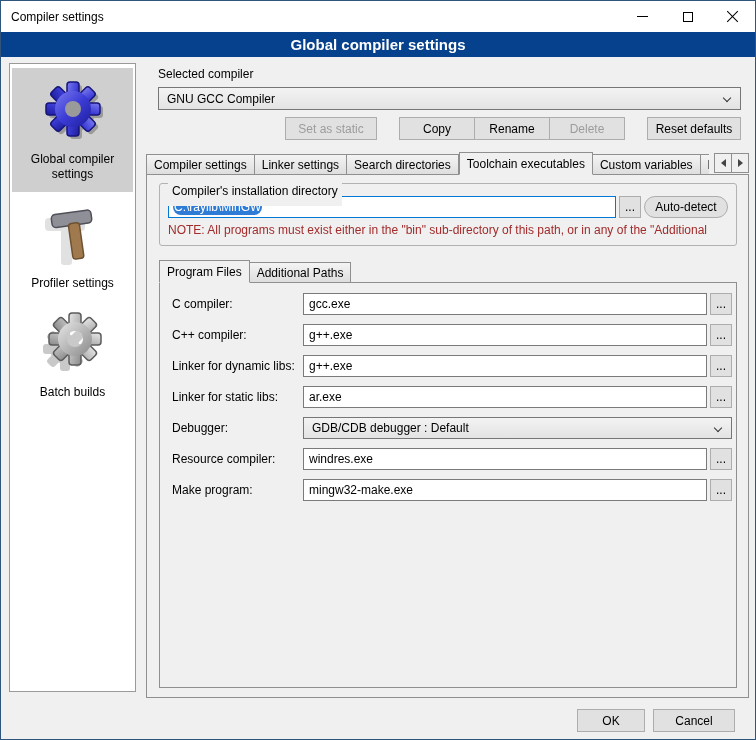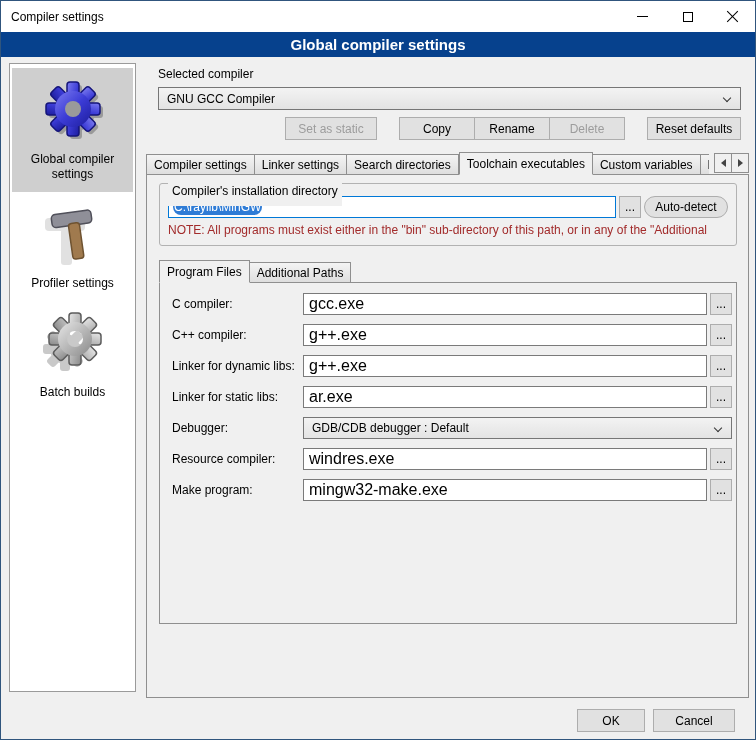--- a/index.html
+++ b/index.html
@@ -68,25 +68,25 @@
   .gb-title { position: absolute; top: -8px; left: 8px; background: #f0f0f0; padding: 8px 4px; }
   .dir-row { display: flex; align-items: center; }
   .fake-input { flex: 1; height: 22px; background: #fff; border: 1px solid #0078d7; display: flex; align-items: center; padding: 0 4px; overflow: hidden; white-space: nowrap; }
   .fake-input .sel { background: #2f7cd6; color: #fff; padding: 1px 1px; border-radius: 8px; }
   .btn.browse { width: 22px; height: 22px; margin-left: 3px; }
   .btn.autodetect { width: 84px; height: 22px; margin-left: 3px; border-radius: 11px; }
   .note { margin-top: 5px; color: #a22b2b; white-space: nowrap; overflow: hidden; }
 
   .tabbar.inner { margin: 14px 11px -1px 12px; }
   .tabbar.inner .tabs-clip { width: 100%; }
-  .inner-panel { margin: 0 11px 0 12px; border: 1px solid #8f8f8f; background: #f0f0f0; height: 342px; padding: 10px 4px 0 12px; position: relative; z-index: 1; }
+  .inner-panel { margin: 0 11px 0 12px; border: 1px solid #8f8f8f; background: #f0f0f0; height: 406px; padding: 10px 4px 0 12px; position: relative; z-index: 1; }
 
   .frow { display: flex; align-items: center; margin-bottom: 9px; }
   .flabel { width: 131px; flex-shrink: 0; }
-  .txt { flex: 1; height: 22px; border: 1px solid #7a7a7a; background: #fff; padding: 0 5px; font-family: inherit; font-size: 16px; color: #000; }
+  .txt { flex: 1; height: 22px; border: 1px solid #7a7a7a; background: #fff; padding: 0 5px; font-family: inherit; font-size: 12px; color: #000; }
 
   
   .footer { position: absolute; right: 20px; top: 708px; display: flex; gap: 8px; }
   .btn.ok { width: 68px; }
   .btn.cancel { width: 82px; }
 </style>
 </head>
 <body>
 
 <div class="window">

